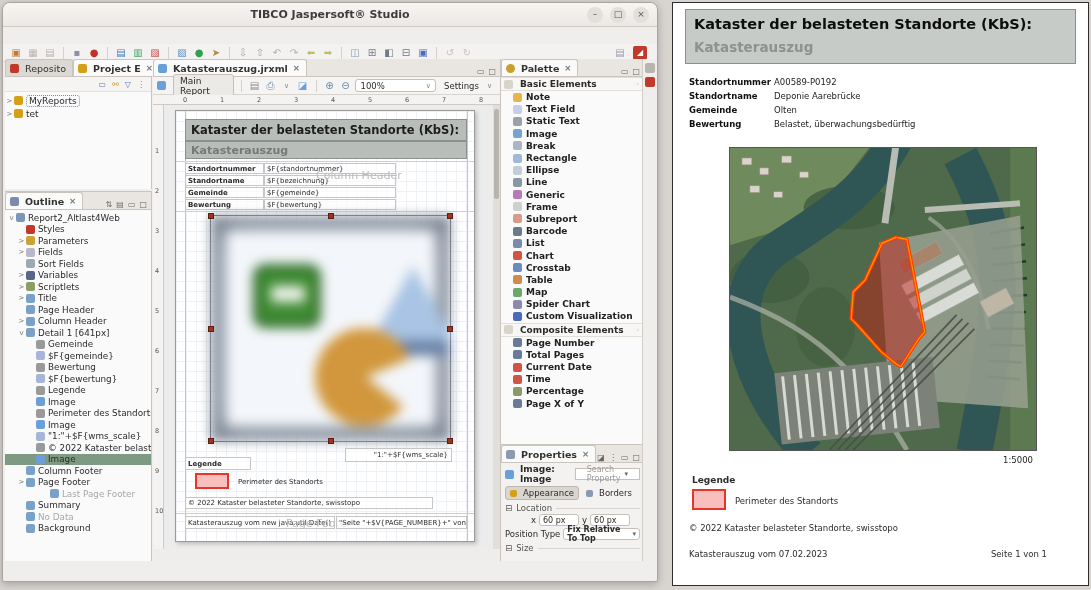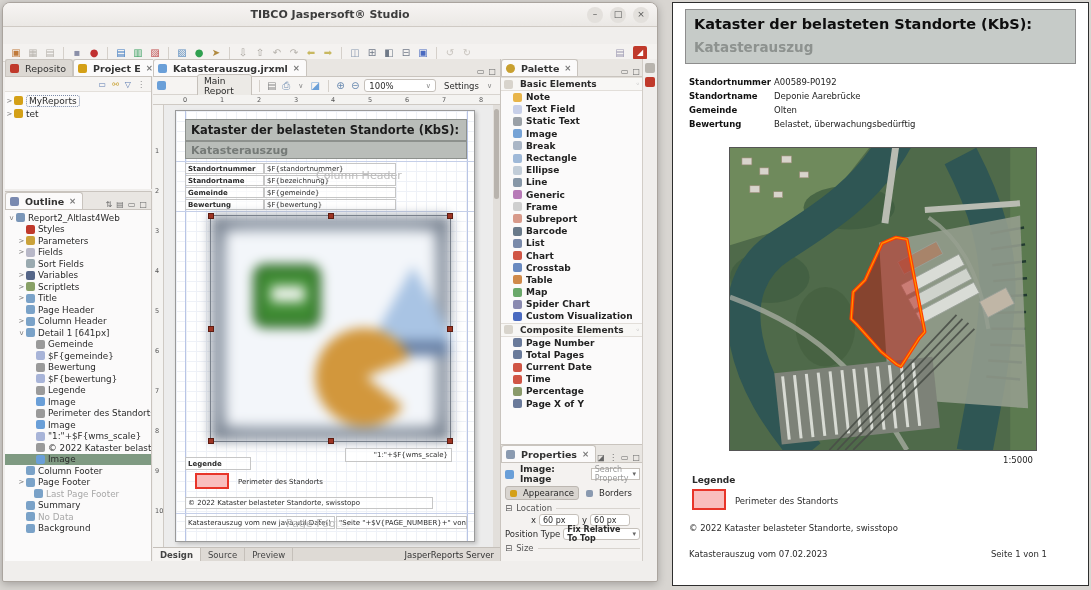--- a/index.html
+++ b/index.html
@@ -48,21 +48,21 @@
 
   #outline { position:absolute; left:2px; top:188px; width:147px; height:370px; background:#fbfafa; border-right:1px solid #c9c4be; border-top:1px solid #c9c4be; }
   #outline .tree-row { height:11.5px; font-size:8.8px; }
   .tree-row.selected { background:#7f9a82; }
   .tree-row.disabled { color:#a8a8a8; }
 
   
   #editor { position:absolute; left:150px; top:56px; width:347px; height:502px; background:#efedeb;border-radius:14px; }
   #etabs { height:18px; display:flex; align-items:flex-end; background:#e9e6e2; border-bottom:1px solid #c9c4be; }
   #etoolbar { height:18px; background:#f6f4f2; border-bottom:1px solid #d8d4cf; display:flex; align-items:center; gap:4px; padding-left:4px; font-size:9px; }
-  .ebtn { border:1px solid #c5c0ba; background:#eceae6; border-radius:3px; padding:1px 6px; font-size:9px; display:flex; gap:3px; align-items:center;margin-left:24px;}
+  .ebtn { border:1px solid #c5c0ba; background:#eceae6; border-radius:3px; padding:1px 6px; font-size:9px; display:flex; gap:3px; align-items:center;}
   .combo { border:1px solid #c5c0ba; background:#fff; border-radius:3px; padding:0 4px; font-size:8.5px; display:flex; align-items:center; gap:8px; height:13px; }
   #hruler { height:10px; background:#f4f3f1; border-bottom:1px solid #cfcac4; position:relative; font-size:6.5px; color:#555; }
   .rnum { position:absolute; top:1px; }
   #canvas { position:absolute; left:0; top:46px; width:347px; height:444px; background:#ececec; overflow:hidden; }
   #vruler { position:absolute; left:0; top:0; width:11px; height:100%; background:#f4f3f1; border-right:1px solid #cfcac4; font-size:6.5px; color:#555; }
   .vnum { position:absolute; left:2px; }
   #vscroll { position:absolute; right:0; top:0; width:7px; height:100%; background:#e2dfdb; }
   #vscroll .thumb { position:absolute; top:4px; left:1px; width:5px; height:90px; background:#b8b3ad; border-radius:3px; }
 
   #page { position:absolute; left:22px; top:5px; width:300px; height:432px; background:#fff;
@@ -101,21 +101,21 @@
   #palette { position:absolute; left:497px; top:56px; width:144px; height:385px; background:#fbfafa; border-left:1px solid #c9c4be; }
   .sect-hdr { display:flex; align-items:center; gap:4px; height:14px; font-size:9px; font-weight:bold; border-bottom:1px solid #e2ded9; border-top:1px solid #e2ded9; background:#f8f7f5; padding-left:3px; }
   .pal-item { display:flex; align-items:center; gap:4px; height:12.2px; padding-left:12px; font-size:9px; font-weight:bold; color:#222; white-space:nowrap; }
   .pal-ico { width:9px; height:9px; border-radius:2px; flex:none; }
   .sect-caret { margin-left:auto; margin-right:4px; font-size:7px; color:#999; font-weight:normal; }
 
   
   #props { position:absolute; left:497px; top:441px; width:144px; height:117px; background:#f4f2f0; border-left:1px solid #c9c4be; border-top:1px solid #c9c4be; }
   #props .row { display:flex; align-items:center; gap:3px; padding:1px 4px; }
   .bold9 { font-size:9px; font-weight:bold; }
-  .searchbox { border:1px solid #c5c0ba; background:#fff; color:#9a9a9a; font-size:8px; padding:0 3px; height:12px; display:flex; align-items:center; gap:4px; flex:1; }
+  .searchbox { border:1px solid #c5c0ba; background:#fff; color:#9a9a9a; font-size:8px; padding:0 11px; height:12px; display:flex; align-items:center; gap:4px; flex:1; }
   .prop-tab { font-size:8.5px; display:flex; align-items:center; gap:3px; padding:1px 4px; border-radius:3px; white-space:nowrap; }
   .prop-tab.active { background:#d9d5d0; border:1px solid #bcb7b1; }
   .sect-line { display:flex; align-items:center; gap:4px; font-size:8.5px; color:#555; padding:2px 4px 0 4px; }
   .sect-line .hr { flex:1; height:1px; background:#d8d4cf; }
   .mini-input { border:1px solid #c5c0ba; background:#fff; border-radius:3px; font-size:8px; height:12px; padding:0 3px; display:flex; align-items:center; }
 
   #rightstrip { position:absolute; right:0; top:56px; width:15px; height:502px; background:#f0eeec; border-left:1px solid #d2cdc7; }
   .rs-ico { width:10px; height:10px; margin:4px auto 0 auto; border-radius:2px; }
 
   #statusbar { position:absolute; left:0; bottom:0; width:100%; height:20px; background:#f0eeec; border-top:1px solid #d2cdc7; font-size:9px; color:#333; }
@@ -354,21 +354,21 @@
           <div class="tree-row" style="padding-left: 12px;">
             <span class="tw"></span>
             <span class="ticon" style="background: rgb(122, 162, 200);"></span>
             <span>Column Footer</span>
           </div>
           <div class="tree-row" style="padding-left: 12px;">
             <span class="tw">&gt;</span>
             <span class="ticon" style="background: rgb(122, 162, 200);"></span>
             <span>Page Footer</span>
           </div>
-          <div class="tree-row disabled" style="padding-left: 20px;">
+          <div class="tree-row disabled" style="padding-left: 20px; justify-content: center;">
             <span class="tw"></span>
             <span class="ticon" style="background: rgb(122, 162, 200);"></span>
             <span>Last Page Footer</span>
           </div>
           <div class="tree-row" style="padding-left: 12px;">
             <span class="tw"></span>
             <span class="ticon" style="background: rgb(122, 162, 200);"></span>
             <span>Summary</span>
           </div>
           <div class="tree-row disabled" style="padding-left: 12px;">
@@ -509,26 +509,20 @@
           <div class="watermark" style="left:110px;top:406px">Page Footer</div>
           <div class="dcell" style="left:160px;top:405px;width:131px;height:13px">
               <span>"Seite "+$V{PAGE_NUMBER}+" von"" " +</span>
             </div>
         </div>
         <div id="vscroll">
             <div class="thumb"></div>
           </div>
       </div>
 
-      <div id="ebottom">
-          <span class="btab active">Design</span>
-          <span class="btab">Source</span>
-          <span class="btab">Preview</span>
-          <span class="server">JasperReports Server</span>
-        </div>
     </div>
 
     <div id="palette">
       <div class="panel-tabs">
         <span class="ptab active">
           <span class="ticon" style="background:#c8a030;border-radius:50%"></span>
           <span>Palette</span>
           <span class="x">×</span>
         </span>
         <span class="panel-minmax">

